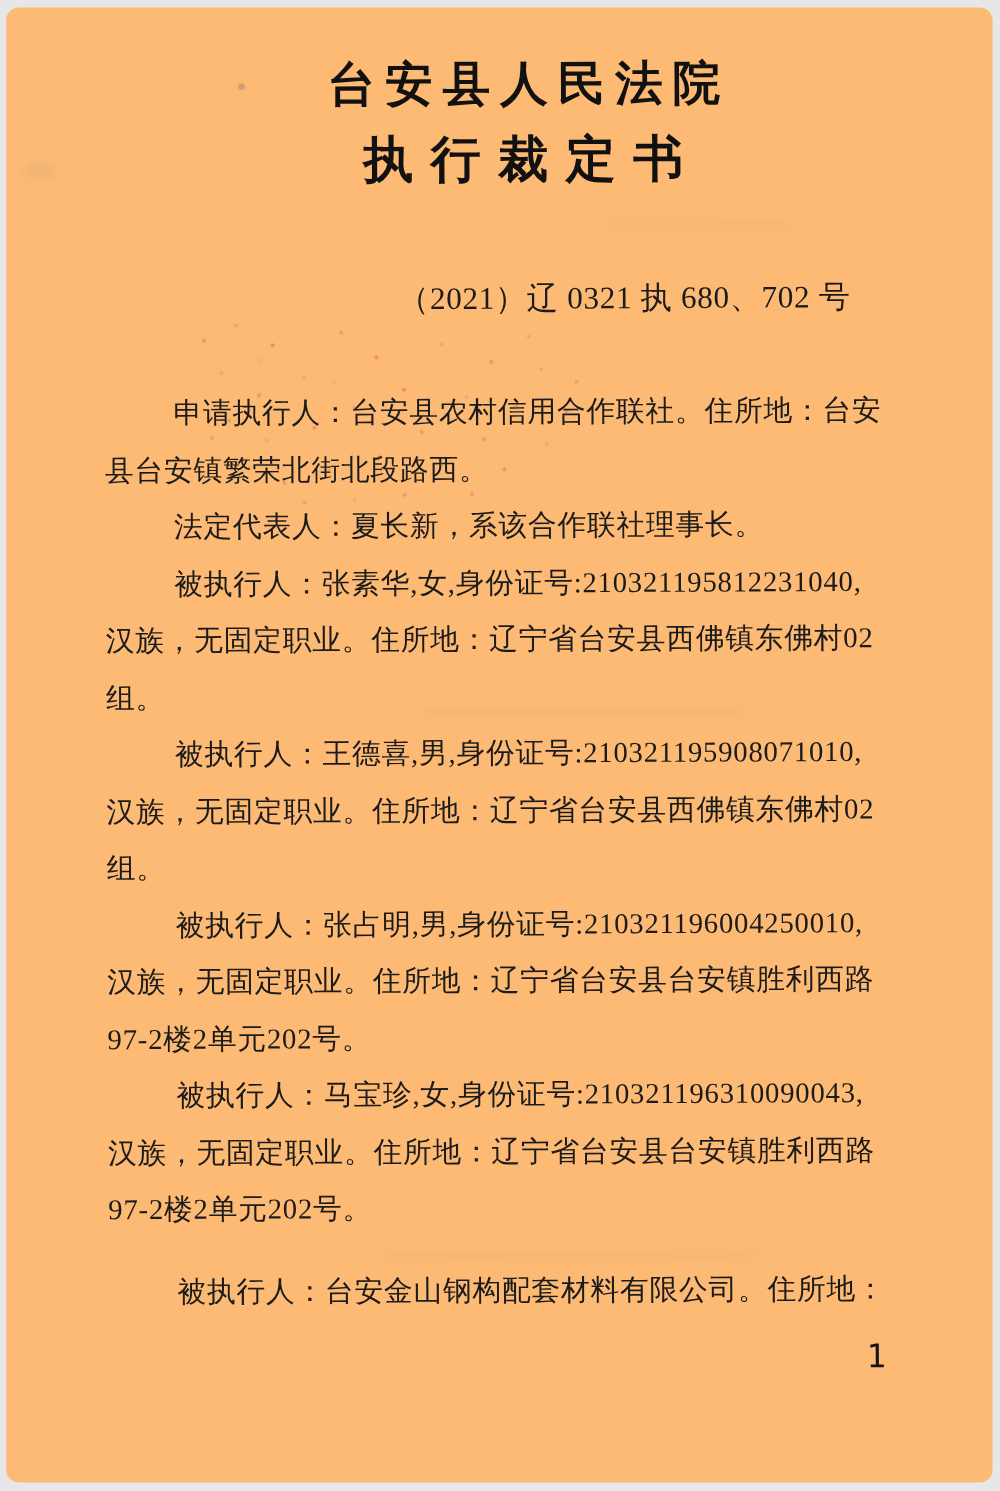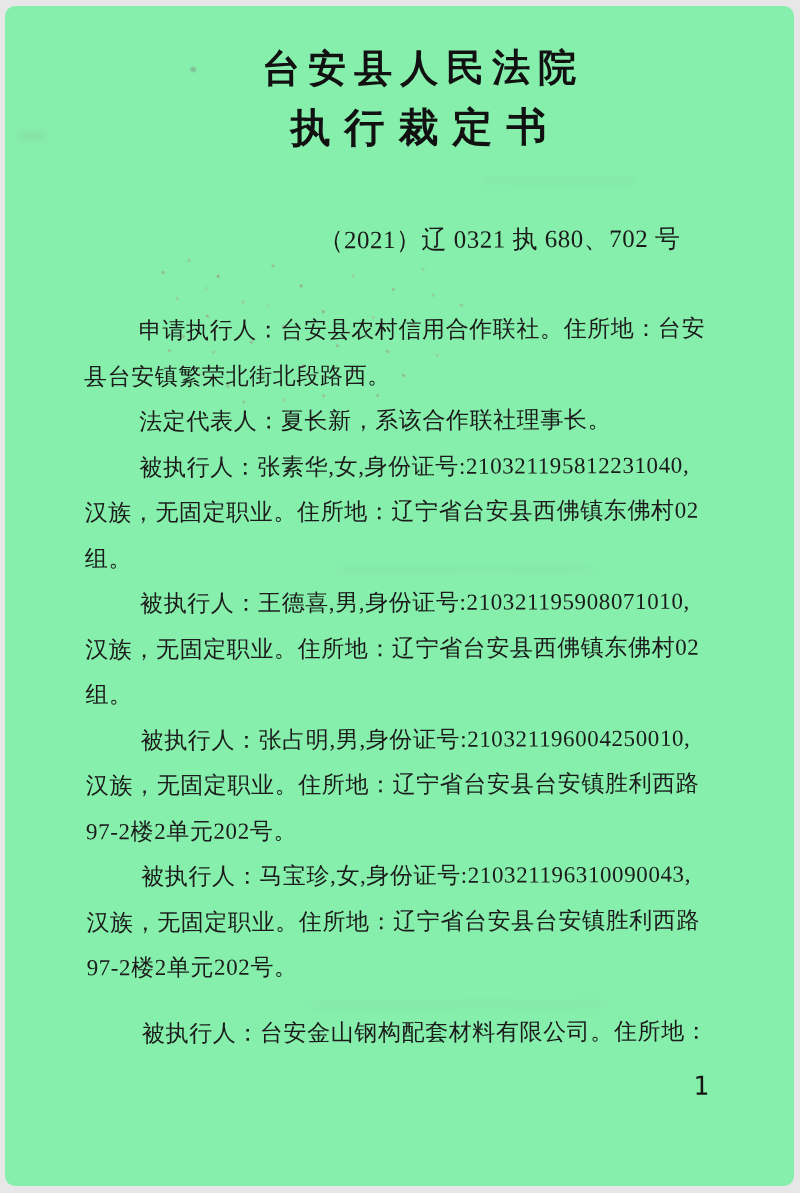--- a/index.html
+++ b/index.html
@@ -7,21 +7,21 @@
   body {
     width: 800px; height: 1193px;
     background: #e7e7e7;
     font-family: "Liberation Serif", "DejaVu Serif", serif;
     overflow: hidden;
     position: relative;
   }
   .page {
     position: absolute;
     left: 5px; top: 6px; right: 6px; bottom: 7px;
-    background: #86efac;
+    background: #fdba74;
     border-radius: 10px;
     overflow: hidden;
   }
   .content {
     position: absolute;
     inset: 0;
     color: #1b1b1b;
     transform: rotate(-0.25deg);
     transform-origin: 50% 50%;
   }

